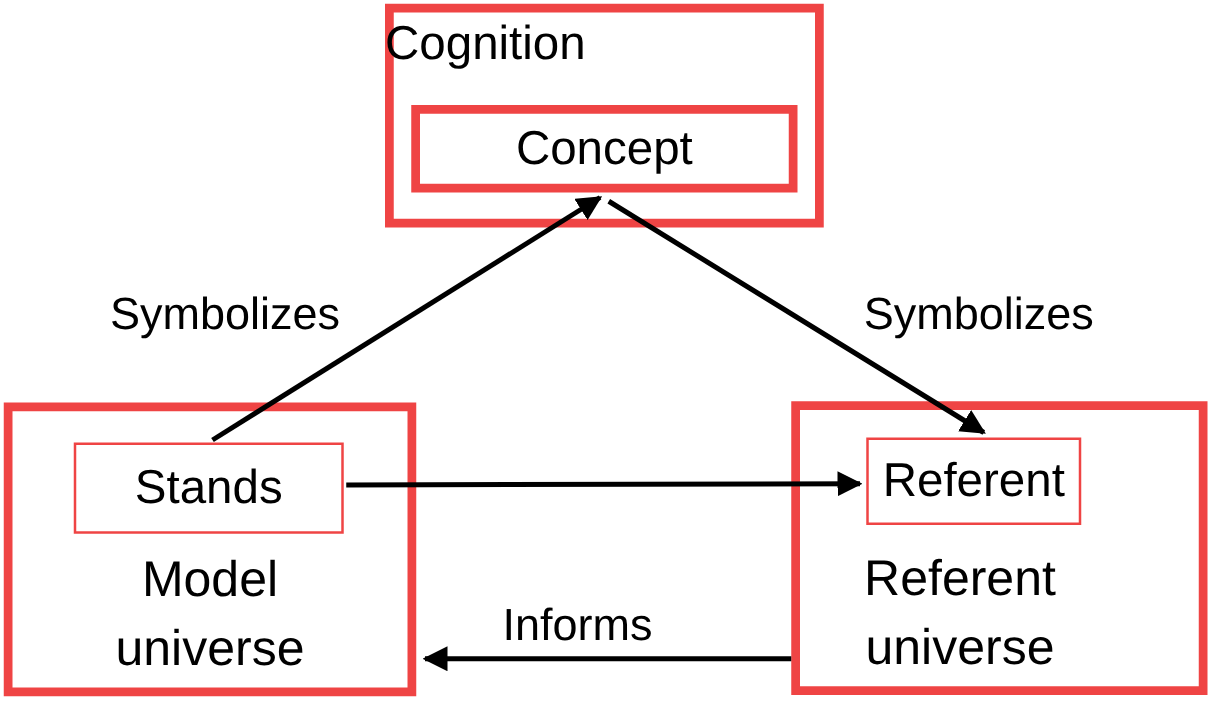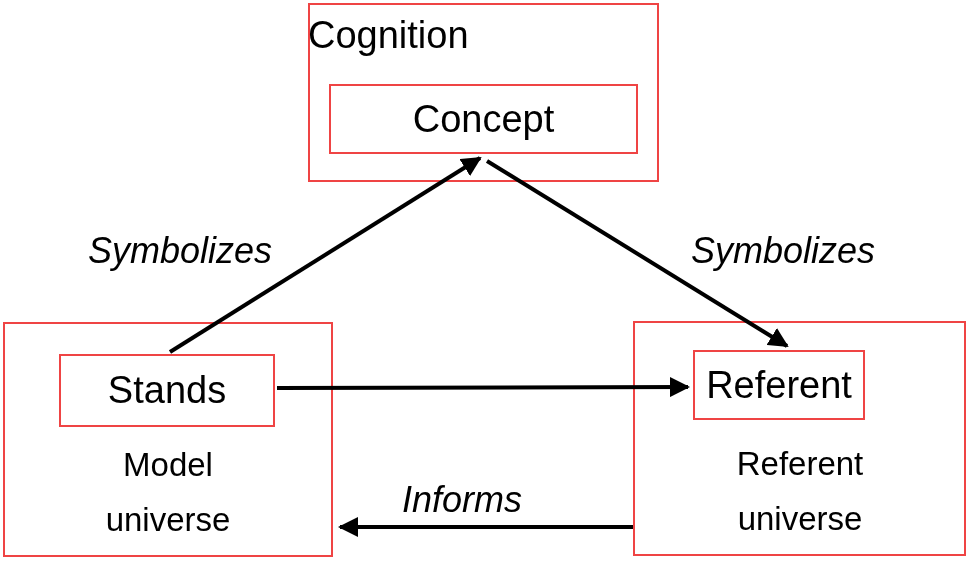--- a/index.html
+++ b/index.html
@@ -12,54 +12,53 @@
     width: 968px;
     height: 562px;
     background: #ffffff;
     font-family: "Liberation Sans", "DejaVu Sans", sans-serif;
     color: #000000;
     overflow: hidden;
   }
   .box {
     position: absolute;
     background: #ffffff;
-    border: 2px solid #ef4444;
+    border: 7px solid #ef4444;
     box-sizing: border-box;
   }
   .box.thin {
     border-width: 2px;
   }
   .inner-center {
     display: flex;
     align-items: center;
     justify-content: center;
   }
   .node-label {
     position: absolute;
     font-size: 38px;
     line-height: 46px;
     color: #000000;
     white-space: nowrap;
   }
   .node-sublabel {
     position: absolute;
-    font-size: 33px;
+    font-size: 40px;
     line-height: 55px;
     text-align: center;
     color: #000000;
   }
   .inner-text {
     font-size: 38px;
     color: #000000;
     white-space: nowrap;
   }
   .edge-label {
     position: absolute;
     transform: translateX(-50%);
-    font-style: italic;
     font-size: 36px;
     line-height: 44px;
     color: #000000;
     white-space: nowrap;
   }
   svg.arrow-layer {
     position: absolute;
     left: 0;
     top: 0;
     width: 968px;
@@ -81,21 +80,21 @@
   <div class="box" style="left:3px; top:322px; width:330px; height:235px;"></div>
   <div class="box thin inner-center" style="left:59px; top:354px; width:216px; height:73px;">
     <span class="inner-text">Stands</span>
   </div>
   <div class="node-sublabel" style="left:78px; top:437px; width:180px;">Model universe</div>
 
   <div class="box" style="left:633px; top:321px; width:333px; height:235px;"></div>
   <div class="box thin inner-center" style="left:693px; top:350px; width:172px; height:70px;">
     <span class="inner-text">Referent</span>
   </div>
-  <div class="node-sublabel" style="left:710px; top:436px; width:180px;">Referent universe</div>
+  <div class="node-sublabel" style="left:678px; top:436px; width:180px;">Referent universe</div>
 
   <div class="edge-label" style="left:180px; top:229px;">Symbolizes</div>
   <div class="edge-label" style="left:783px; top:229px;">Symbolizes</div>
   <div class="edge-label" style="left:462px; top:478px;">Informs</div>
 
   <svg class="arrow-layer" viewBox="0 0 968 562" xmlns="http://www.w3.org/2000/svg">
     <defs>
       <marker id="arrowhead" viewBox="0 0 10 10" refX="9" refY="5" markerWidth="5" markerHeight="5" orient="auto" markerUnits="strokeWidth">
         <path d="M0,0 L10,5 L0,10 Z" fill="#000000"></path>
       </marker>

